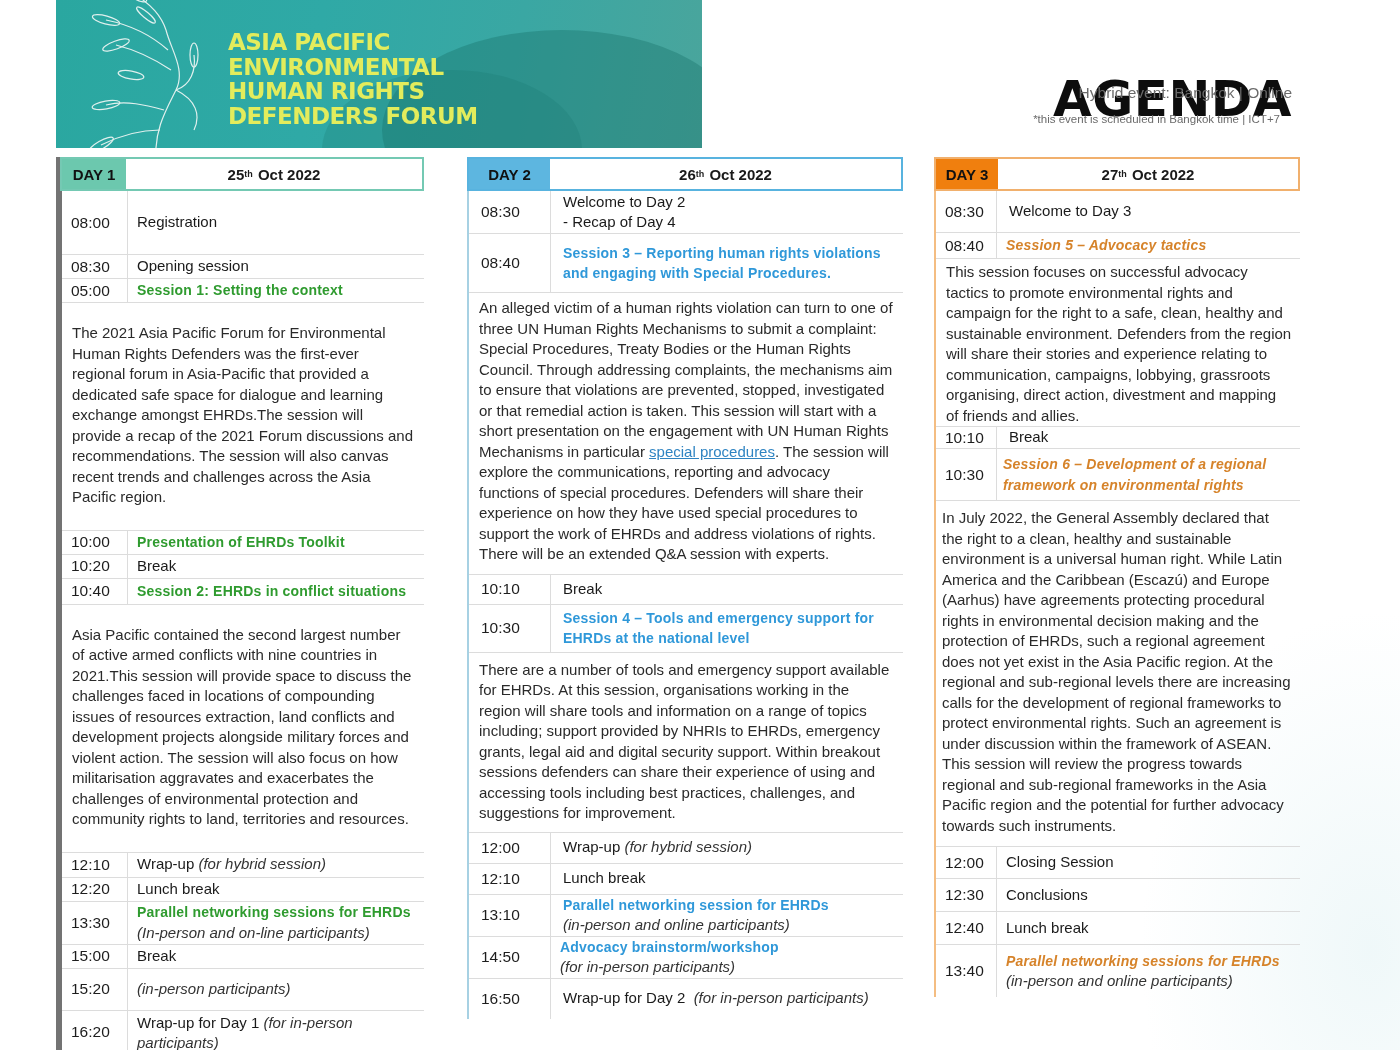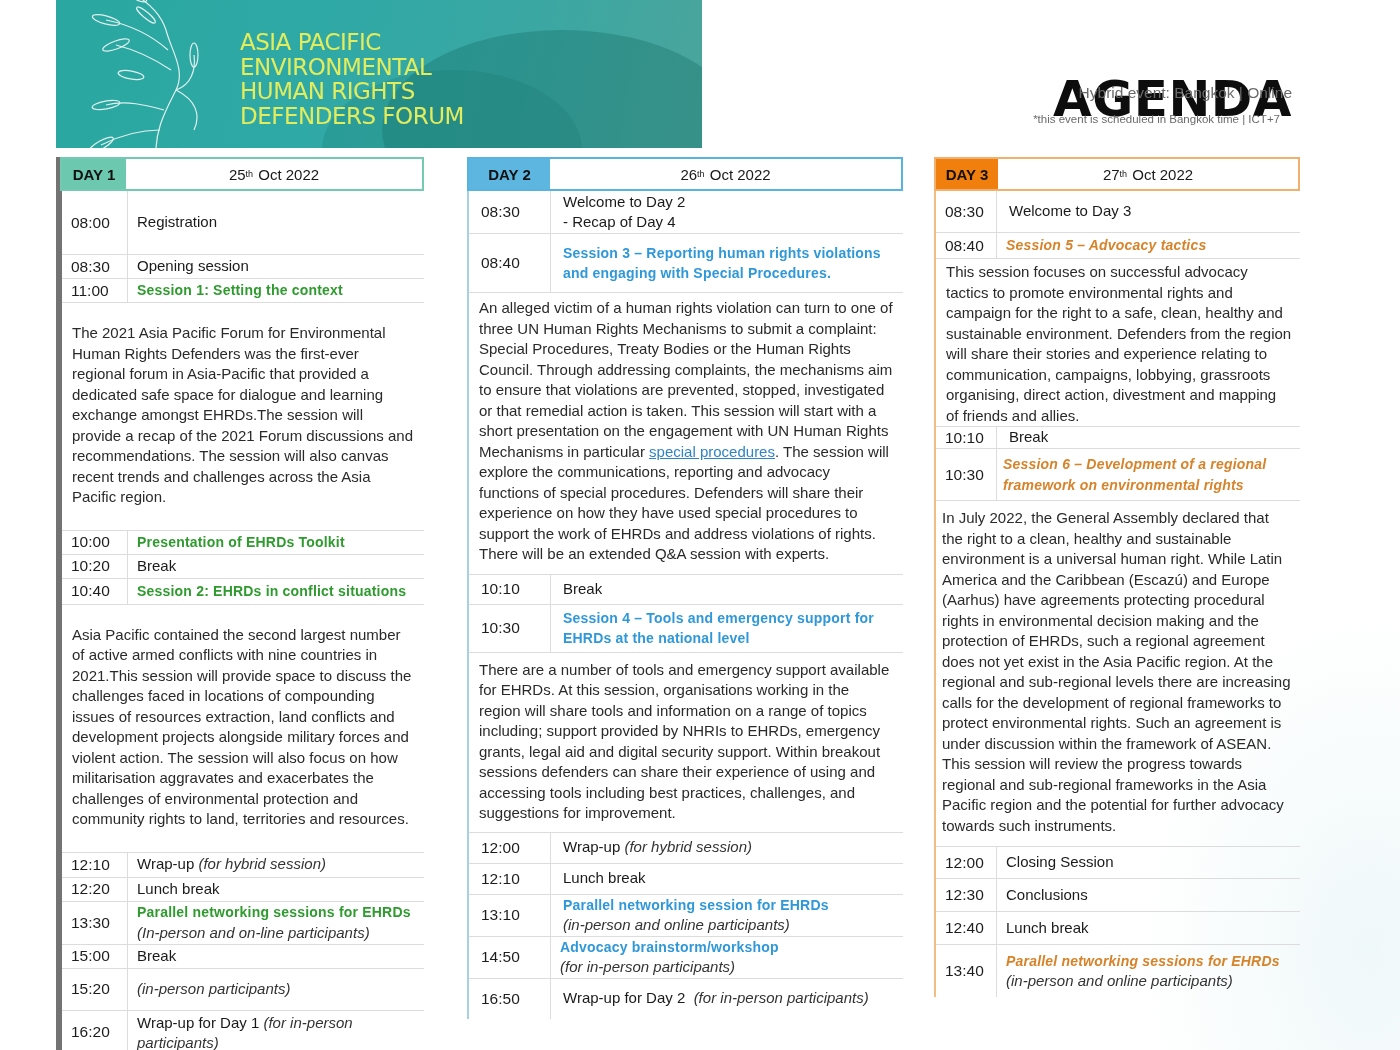--- a/index.html
+++ b/index.html
@@ -10,21 +10,21 @@
   .banner {
     position: absolute; left: 56px; top: 0; width: 646px; height: 148px;
     background: linear-gradient(100deg, #2aa7a0 0%, #2fa9a6 40%, #3aa7a3 70%, #4aa59c 100%);
     overflow: hidden;
   }
   .banner .hill1 { position:absolute; right:-40px; top:30px; width:360px; height:200px; border-radius:50%; background:rgba(20,110,100,0.35); }
   .banner .hill2 { position:absolute; right:120px; top:70px; width:260px; height:160px; border-radius:50%; background:rgba(25,120,110,0.25); }
   .banner .tree { position:absolute; left:20px; top:-10px; width:160px; height:170px; }
   .banner-title {
     position: absolute; left: 172px; top: 30px; color: #e3ec5c;
-    font-family: "DejaVu Sans", sans-serif; font-weight: normal; font-size: 23px; line-height: 24.5px; letter-spacing: -0.5px; margin-left: 12px;
+    font-family: "DejaVu Sans", sans-serif; font-weight: bold; font-size: 23px; line-height: 24.5px; letter-spacing: -0.5px;
   }
   .banner-tag {
     position: absolute; left: 163px; top: 133px; color: #f0f5f2;
     font-family: "DejaVu Sans", sans-serif; font-weight: bold; font-size: 8.5px; letter-spacing: 0.1px; margin-top: 16px;
   }
 
   
   .agenda-title {
     position: absolute; right: 108px; top: 22px; font-family: "DejaVu Sans", sans-serif; font-weight: bold;
     font-size: 50px; letter-spacing: 0.5px; color: #0d0d0d; margin-top: 48px;
@@ -39,21 +39,21 @@
   .day3 { left: 934px; width: 366px; border-left: 2px solid #f4bd82; }
 
   .day-head { display: flex; height: 34px; border: 2px solid; margin-left: -2px; }
   .day1 .day-head { border-color: #74c9b3; }
   .day2 .day-head { border-color: #58b3df; }
   .day3 .day-head { border-color: #f1b06d; }
   .day-label { display: flex; align-items: center; justify-content: center; font-weight: bold; font-size: 15px; color: #111; }
   .day1 .day-label { width: 64px; background: #6cc8ae; }
   .day2 .day-label { width: 81px; background: #5db6e0; }
   .day3 .day-label { width: 62px; background: #f07f0e; }
-  .day-date { flex: 1; display: flex; align-items: center; justify-content: center; font-weight: normal; font-size: 15px; background: #fff; text-align: center; }
+  .day-date { flex: 1; display: flex; align-items: center; justify-content: center; font-weight: bold; font-size: 15px; background: #fff; text-align: center; }
   .day-date sup { font-size: 9px; vertical-align: super; line-height: 0; margin-right: 1px; }
 
   .row { display: flex; border-bottom: 1.5px solid #dcdcdc; }
   .t { display: flex; align-items: center; padding-left: 9px; font-size: 15.5px; color: #1d1d1d; border-right: 1.5px solid #dcdcdc; }
   .day1 .t { width: 66px; }
   .day2 .t { width: 82px; padding-left: 12px; }
   .day3 .t { width: 61px; padding-left: 9px; }
   .c { flex: 1; padding: 1px 0 1px 9px; font-size: 15px; line-height: 20.5px; display: flex; flex-direction: column; justify-content: center; }
   .day2 .c { padding-left: 12px; }
   .it { font-style: italic; color: #333; }
@@ -120,21 +120,21 @@
     <div class="t">08:00</div>
     <div class="c">
       <div>Registration</div>
     </div>
   </div>
   <div class="row" style="height:24px">
     <div class="t">08:30</div>
     <div class="c">Opening session</div>
   </div>
   <div class="row" style="height:24px">
-    <div class="t">11:00</div>
+    <div class="t">05:00</div>
     <div class="c g">Session 1: Setting the context</div>
   </div>
   <div class="desc" style="padding-top:20px;padding-bottom:22px">The 2021 Asia Pacific Forum for Environmental Human Rights Defenders was the first-ever regional forum in Asia-Pacific that provided a dedicated safe space for dialogue and learning exchange amongst EHRDs.The session will provide a recap of the 2021 Forum discussions and recommendations. The session will also canvas recent trends and challenges across the Asia Pacific region.</div>
   <div class="row" style="height:24px">
     <div class="t">10:00</div>
     <div class="c g">Presentation of EHRDs Toolkit</div>
   </div>
   <div class="row" style="height:24px">
     <div class="t">10:20</div>
     <div class="c">Break</div>

